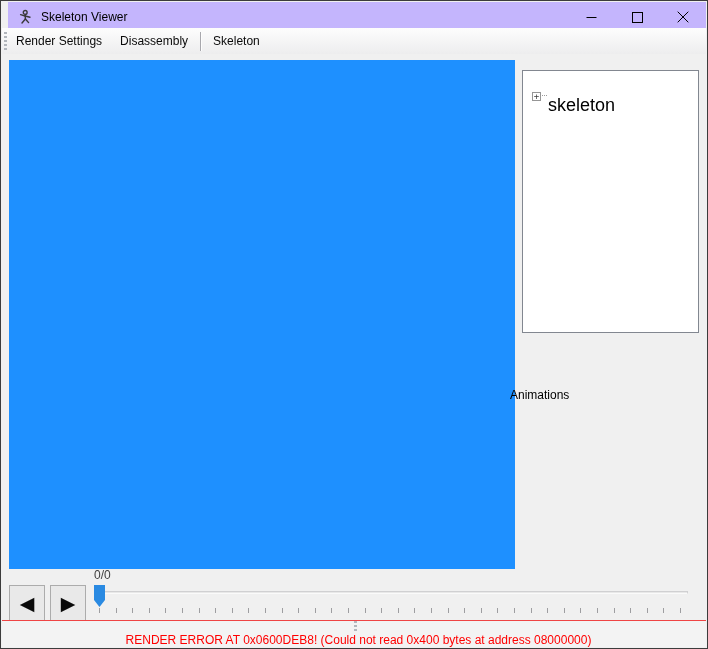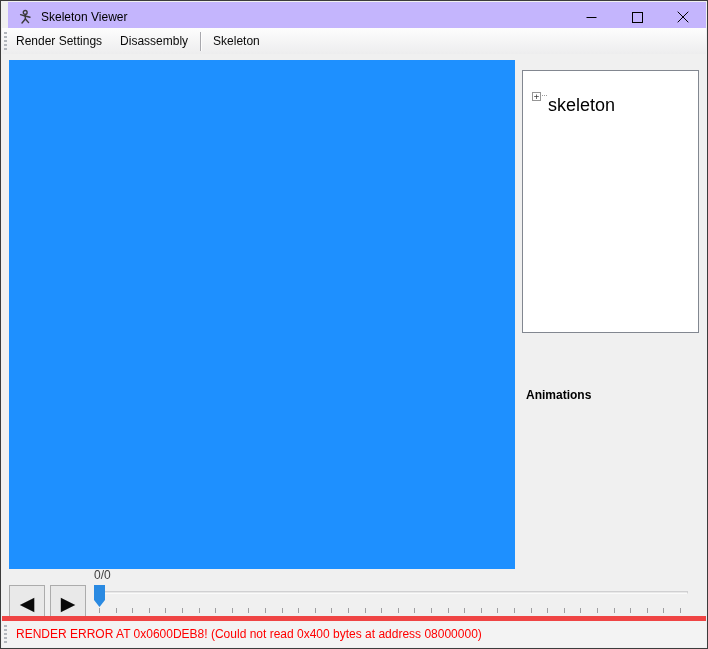--- a/index.html
+++ b/index.html
@@ -61,21 +61,21 @@
   }
   .tree-row { display:flex; align-items:center; margin:5px 0 0 9px; }
   .expander {
     width:9px; height:9px; box-sizing:border-box; border:1px solid #969696;
     background:#fff; color:#3f3f3f; font-size:9px; line-height:7px;
     text-align:center; flex:0 0 auto; font-family:"DejaVu Sans Mono", monospace;
   }
   .tree-dots { width:5px; height:1px; border-top:1px dotted #9a9a9a; margin:0 1px; }
   .tree-item-text { font-size:18px; color:#000;margin-top:19px; }
 
-  .animations-label { left:525px; top:339px;font-weight:bold; }
+  .animations-label { left:509px; top:339px; }
   .list-box {
     position:absolute; left:521px; top:355px; width:177px; height:211px;
     background:#fff; border:1px solid #828790; box-sizing:border-box;
     padding:1px; overflow:hidden;
   }
   .list-row {
     height:13px; line-height:13px; font-size:11.5px; color:#000;
     padding-left:2px; white-space:nowrap;
   }
   .list-row.selected { background:var(--selection, #0078d7); color:#fff; }
@@ -101,22 +101,22 @@
     clip-path:polygon(0 0, 100% 0, 100% 68%, 50% 100%, 0 68%);
   }
   .slider-ticks {
     position:absolute; left:98px; top:607px; width:589px; height:5px;
     background-image:repeating-linear-gradient(to right, #9e9ea1 0 1px, transparent 1px 16.6px);
   }
 
   
   .statusbar {
     position:absolute; left:1px; right:1px; bottom:1px; height:26px;
-    background:#f3f3f3; border-top:5px solid #ef4444;
-    display:flex; align-items:center;
+    background:#f3f3f3; border-top:1px solid #ef4444;
+    display:flex; align-items:center;flex-direction:column;
   }
   .status-text {
     margin-left:9px; font-size:12px; color:var(--error, #ff0000); white-space:nowrap;
   }
 </style>
 </head>
 <body>
 
 <div class="window">
 

